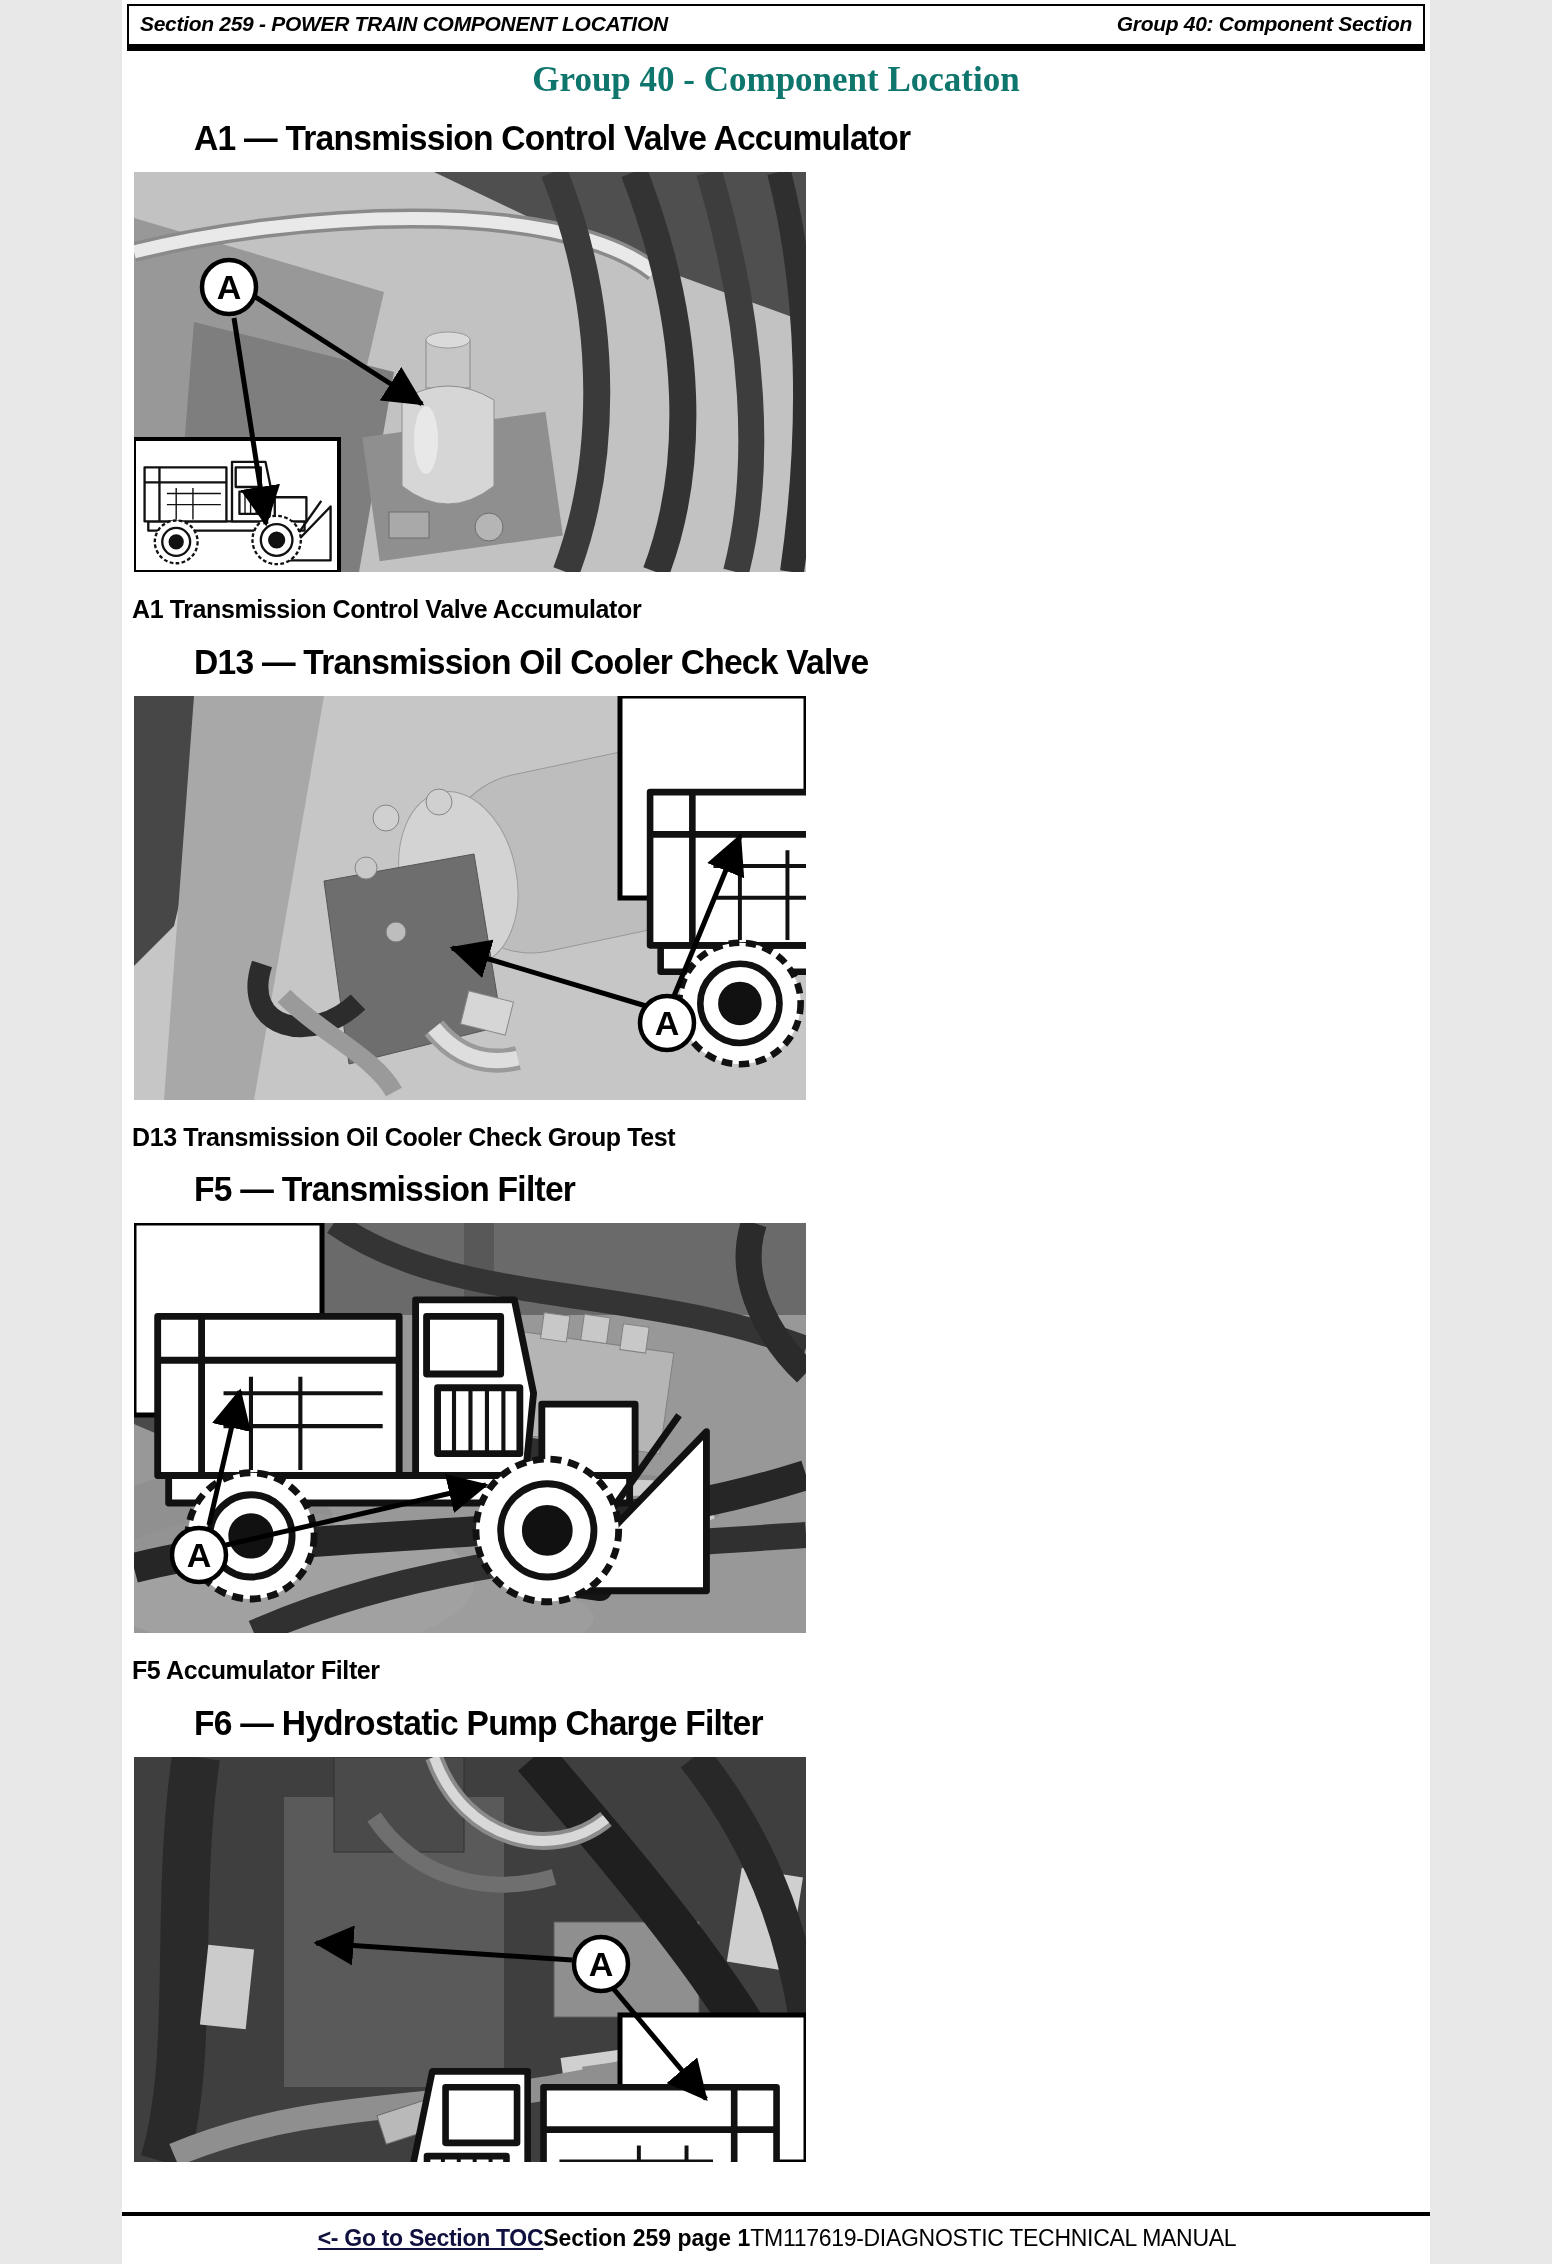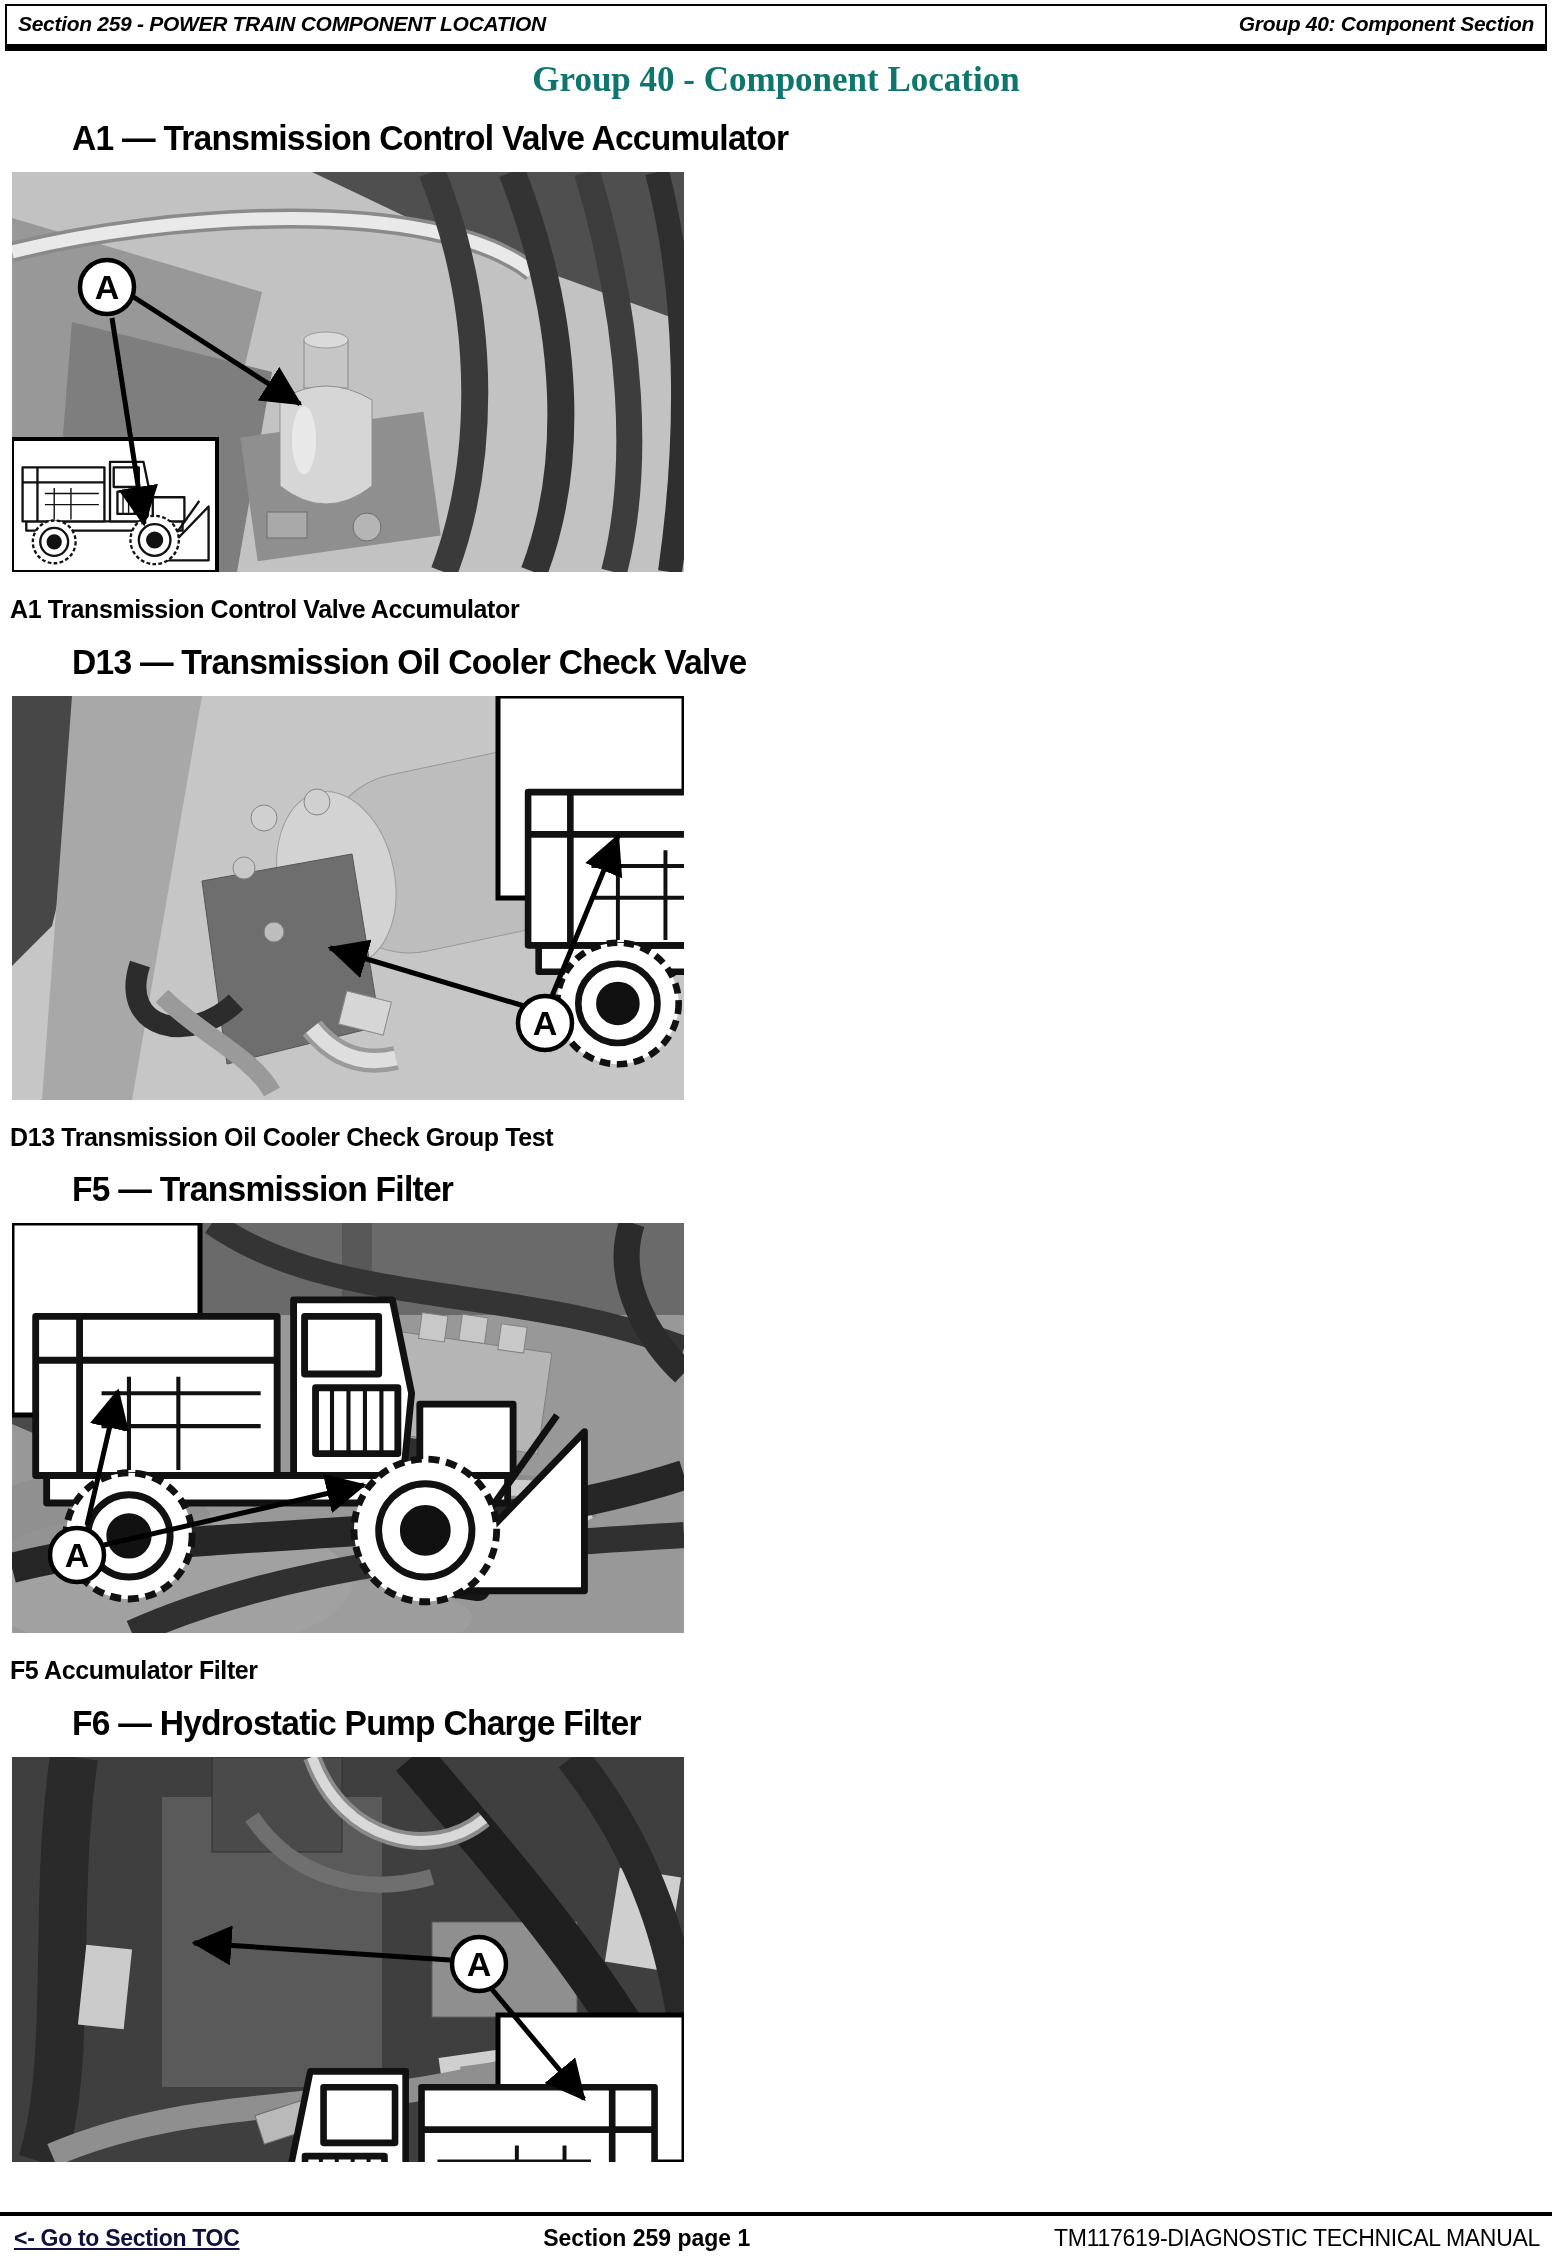--- a/index.html
+++ b/index.html
@@ -1,18 +1,18 @@
 <!DOCTYPE html>
 <html><head>
 <meta charset="utf-8">
 <style>
   html,body{margin:0;padding:0;background:#e8e8e8;}
   .page{
     position:relative;
-    width:1552px;height:2264px;
+    width:1308px;height:2264px;
     margin:0 auto;
     background:#ffffff;
     color:#000;
     font-family:"Liberation Sans",sans-serif;
     overflow:hidden;
   }
   
   .page-header{
     display:flex;justify-content:space-between;align-items:center;
     margin:4px 5px 0 5px;
@@ -45,21 +45,21 @@
   .caption{
     margin:24px 0 0 10px;
     font-size:25px;font-weight:bold;
     letter-spacing:-0.4px;
     line-height:1.1;
   }
   
   .page-footer{position:absolute;left:0;right:0;bottom:0;}
   .footer-rule{border:0;border-top:4px solid #000;margin:0;}
   .footer-row{
-    display:flex;justify-content:space-between;align-items:baseline;
+    display:flex;justify-content:center;align-items:baseline;
     padding:9px 12px 12px 14px;
     font-size:23px;
   }
   .toc-link{
     color:#10103f;
     font-weight:bold;
     text-decoration:underline;
     letter-spacing:-0.3px;
     cursor:pointer;
   }

